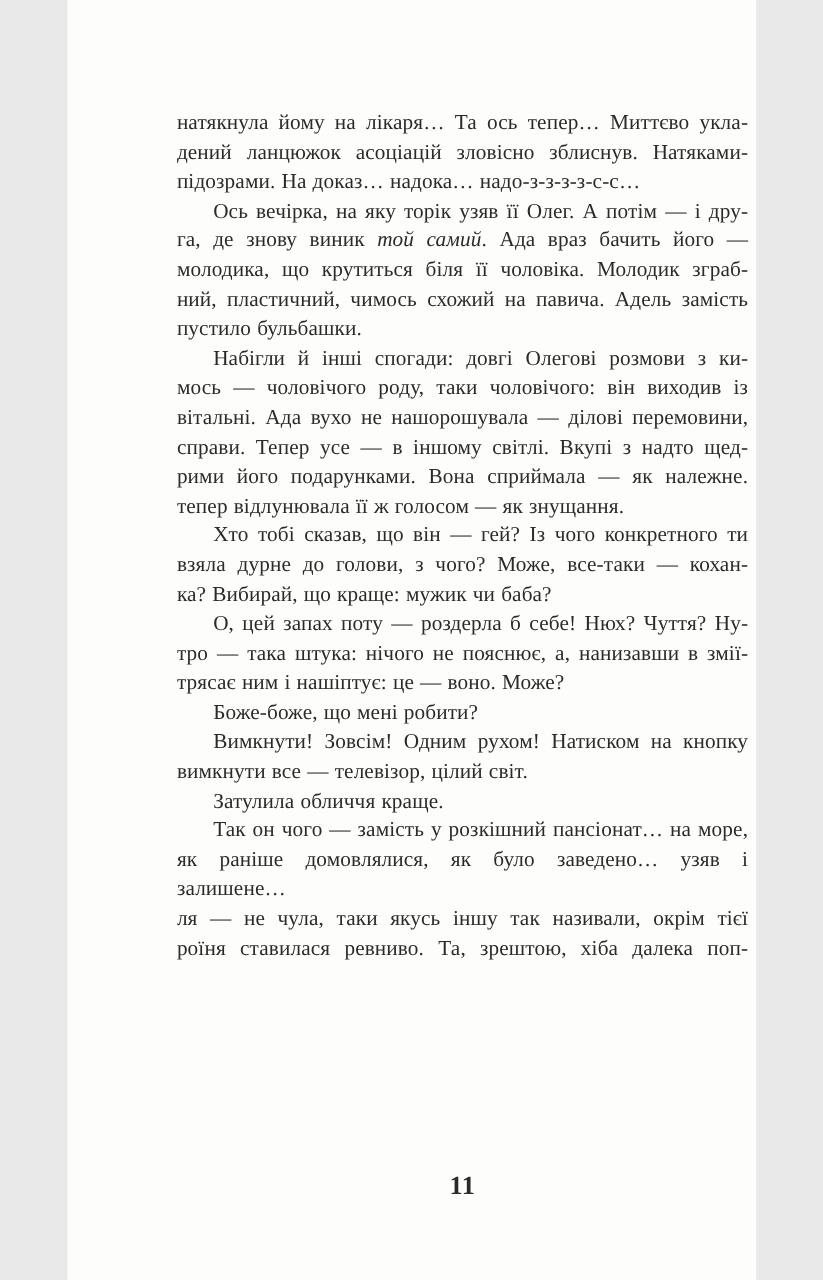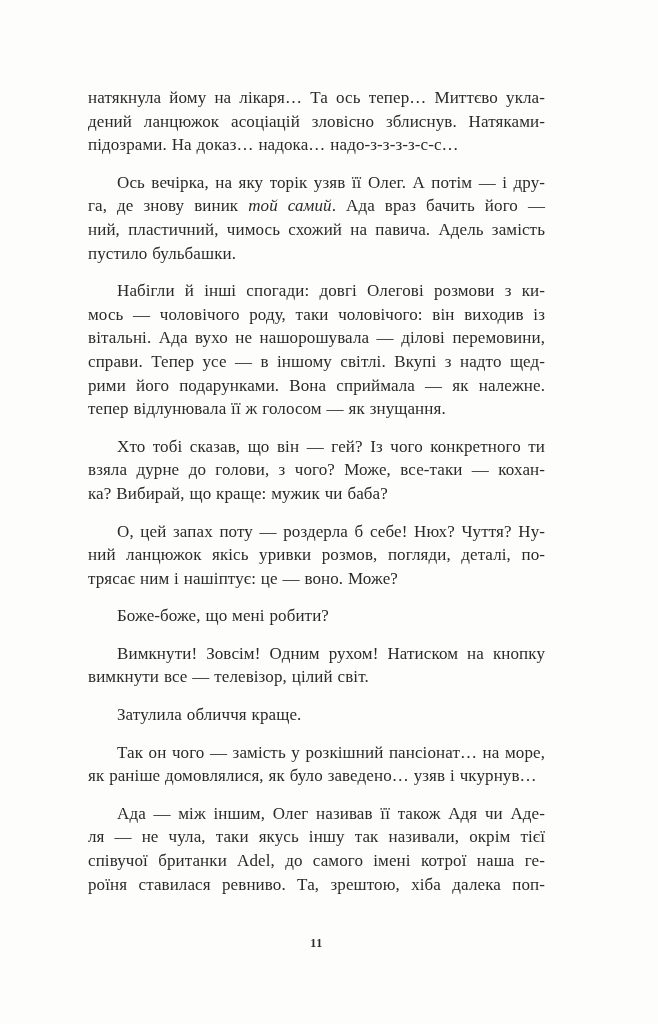--- a/index.html
+++ b/index.html
@@ -3,21 +3,21 @@
 <meta charset="utf-8">
 <style>
   html, body {
     margin: 0;
     padding: 0;
     background: #e9e9e9;
     font-family: "Liberation Serif", "DejaVu Serif", serif;
   }
   .book-page {
     position: relative;
-    width: 658px;
+    width: 551px;
     height: 1024px;
     margin: 0 auto;
     background: #fdfdfc;
     color: #2a2a2a;
     overflow: hidden;
   }
   .text-block {
     position: absolute;
     left: 88px;
     top: 86px;
@@ -30,66 +30,64 @@
     text-align-last: justify;
     letter-spacing: 0.1px;
     word-spacing: 0.5px;
     white-space: normal;
   }
   .line.para-end {
     text-align-last: left;
   }
   .line.indented {
     text-indent: 29px;
-    margin-top: 14px;
   }
   .line i {
     font-style: italic;
   }
   .page-number {
     position: absolute;
     left: 88px;
     top: 936px;
     width: 457px;
     text-align: center;
-    font-size: 12px;
+    font-size: 21px;
     font-weight: bold;
     letter-spacing: 0.5px;
     color: #2a2a2a;
   }
 </style>
 </head>
 <body>
 
 <div class="book-page">
   <div class="text-block">
       <div class="line">натякнула йому на лікаря… Та ось тепер… Миттєво укла-</div>
       <div class="line">дений ланцюжок асоціацій зловісно зблиснув. Натяками-</div>
       <div class="line para-end">підозрами. На доказ… надока… надо-з-з-з-з-с-с…</div>
       <div class="line indented">Ось вечірка, на яку торік узяв її Олег. А потім — і дру-</div>
       <div class="line">га, де знову виник <i>той самий</i>. Ада враз бачить його —</div>
+      <div class="line">молодика, що крутиться біля її чоловіка. Молодик зграб-</div>
       <div class="line">ний, пластичний, чимось схожий на павича. Адель замість</div>
       <div class="line para-end">пустило бульбашки.</div>
       <div class="line indented">Набігли й інші спогади: довгі Олегові розмови з ки-</div>
       <div class="line">мось — чоловічого роду, таки чоловічого: він виходив із</div>
       <div class="line">вітальні. Ада вухо не нашорошувала — ділові перемовини,</div>
       <div class="line">справи. Тепер усе — в іншому світлі. Вкупі з надто щед-</div>
       <div class="line">рими його подарунками. Вона сприймала — як належне.</div>
       <div class="line para-end">тепер відлунювала її ж голосом — як знущання.</div>
       <div class="line indented">Хто тобі сказав, що він — гей? Із чого конкретного ти</div>
       <div class="line">взяла дурне до голови, з чого? Може, все-таки — кохан-</div>
       <div class="line para-end">ка? Вибирай, що краще: мужик чи баба?</div>
       <div class="line indented">О, цей запах поту — роздерла б себе! Нюх? Чуття? Ну-</div>
-      <div class="line">ний ланцюжок якісь уривки розмов, погляди, деталі, по-</div>
+      <div class="line">тро — така штука: нічого не пояснює, а, нанизавши в змії-</div>
       <div class="line para-end">трясає ним і нашіптує: це — воно. Може?</div>
       <div class="line para-end indented">Боже-боже, що мені робити?</div>
       <div class="line indented">Вимкнути! Зовсім! Одним рухом! Натиском на кнопку</div>
       <div class="line para-end">вимкнути все — телевізор, цілий світ.</div>
       <div class="line para-end indented">Затулила обличчя краще.</div>
       <div class="line indented">Так он чого — замість у розкішний пансіонат… на море,</div>
-      <div class="line para-end">як раніше домовлялися, як було заведено… узяв і чкурнув…</div>
-      <div class="line indented">Ада — між іншим, Олег називав її також Адя чи Аде-</div>
+      <div class="line para-end">як раніше домовлялися, як було заведено… узяв і залишене…</div>
       <div class="line">ля — не чула, таки якусь іншу так називали, окрім тієї</div>
-      <div class="line">співучої британки Adel, до самого імені котрої наша ге-</div>
       <div class="line">роїня ставилася ревниво. Та, зрештою, хіба далека поп-</div>
     </div>
   <div class="page-number">11</div>
 </div>
 
 </body></html>

